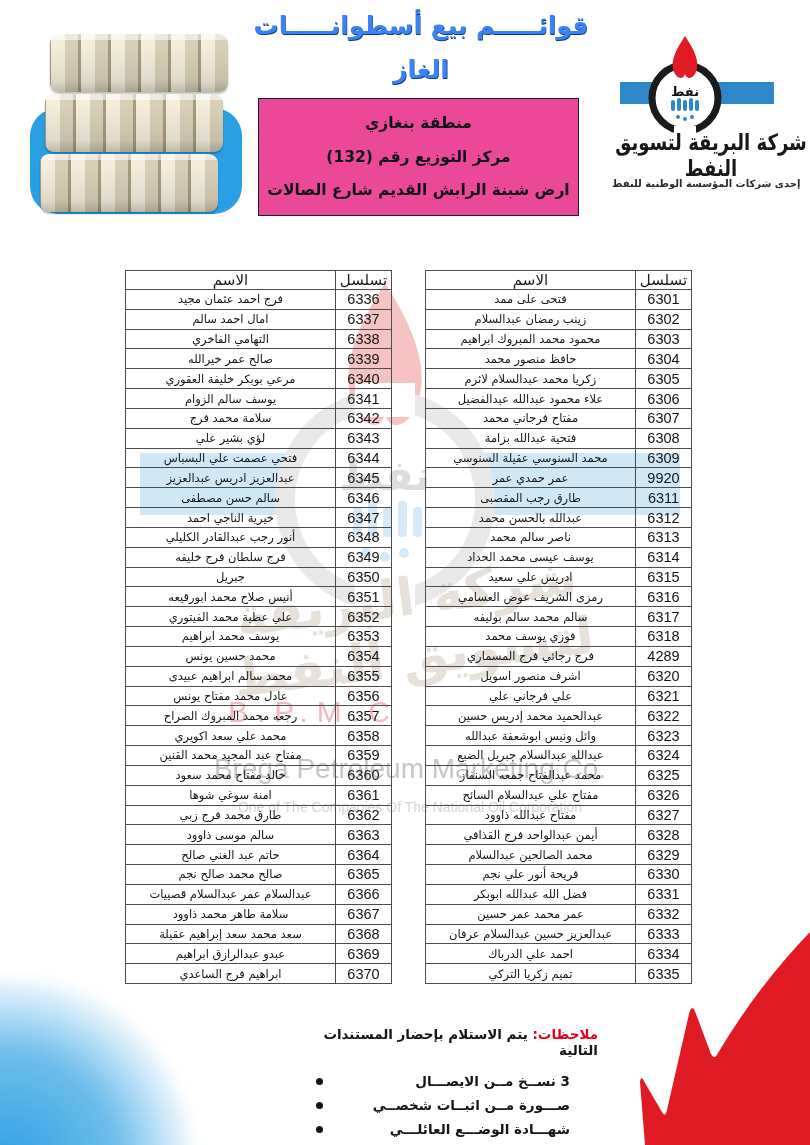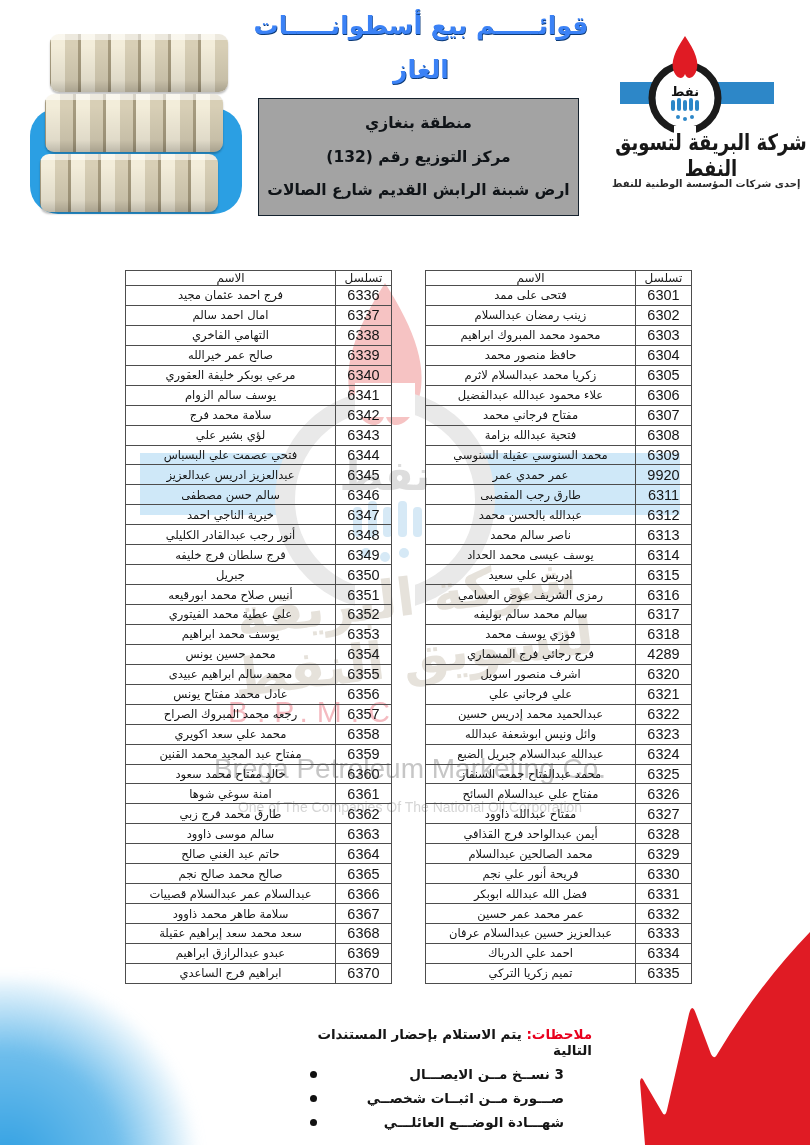--- a/index.html
+++ b/index.html
@@ -25,21 +25,21 @@
 
   
   .title { left:222px; top:4px; width:398px; text-align:center; direction:rtl;
            color:#3b82f6; font-weight:bold; z-index:2;
            text-shadow:0.6px 0.6px 0 #0b3a78; }
   .title-l1 { font-size:25px; line-height:44px; }
   .title-l2 { font-size:29px; line-height:48px; }
 
   
   .info-box { left:258px; top:98px; width:319px; height:116px; z-index:2;
-              background:#a3a3a3; border:1.5px solid #15222e;
+              background:#ec4899; border:1.5px solid #15222e;
               display:flex; flex-direction:column; justify-content:space-evenly;
               direction:rtl; text-align:center; color:#101418; font-weight:bold; }
   .info-line1,.info-line2,.info-line3 { font-size:15.5px; line-height:17px; }
 
   
   .logo { left:612px; top:30px; width:198px; height:178px; z-index:2; }
   .logo-name { position:absolute; left:0; top:104px; width:198px; text-align:center;
                direction:rtl; font-weight:bold; font-size:18px; color:#181818;
                transform:scaleY(1.25); }
   .logo-sub  { position:absolute; left:0; top:148px; width:198px; text-align:left;
@@ -56,32 +56,32 @@
                font-size:28px; color:#c6c6c6; font-family:"Liberation Sans",sans-serif; }
   .wm-en2    { position:absolute; left:0; top:524px; width:100%; text-align:center;
                font-size:14px; color:#d5d5d5; font-family:"Liberation Sans",sans-serif; }
 
   
   table.tbl { position:absolute; top:270px; width:267px; height:714px;
               border-collapse:collapse; direction:rtl; z-index:1;
               table-layout:fixed; background:transparent; }
   .tbl th, .tbl td { border:1px solid #4d4d4d; padding:0; text-align:center;
                      vertical-align:middle; overflow:hidden; white-space:nowrap; }
-  .tbl th { font-size:12px; font-weight:normal; color:#1a1a1a; }
+  .tbl th { font-size:15px; font-weight:normal; color:#1a1a1a; }
   .tbl td.serial { font-family:"Liberation Sans",sans-serif; font-size:14.5px; color:#141414; }
   .tbl td.name   { font-size:11.5px; color:#141414; }
   .col-serial { width:56px; }
   .tbl-left  { left:125px; }
   .tbl-right { left:425px; }
 
   
-  .notes { left:274px; top:1026px; width:318px; direction:rtl; z-index:2; }
+  .notes { left:280px; top:1026px; width:318px; direction:rtl; z-index:2; }
   .notes-head { font-size:13.5px; font-weight:bold; text-align:right; color:#151515; }
   .notes-label { color:#e8001d; }
-  .notes-list { margin-top:8px; margin-left:36px; margin-right:28px; }
+  .notes-list { margin-top:15px; margin-left:36px; margin-right:28px; }
   .note-item { display:flex; justify-content:space-between; align-items:center;
                direction:ltr; margin-bottom:8px; }
   .note-dot  { width:7px; height:7px; border-radius:50%; background:#111; flex:0 0 auto; }
   .note-text { direction:rtl; font-weight:bold; font-size:13.5px; color:#151515; }
 
   
   .flame-br  { right:0; bottom:0; z-index:0; }
   .blue-blob { left:-70px; top:978px; width:270px; height:260px; z-index:0;
                background:radial-gradient(circle at 28% 72%, #2f9fe2 0%, #6fbeec 42%, rgba(255,255,255,0) 72%);
                filter:blur(6px); }

